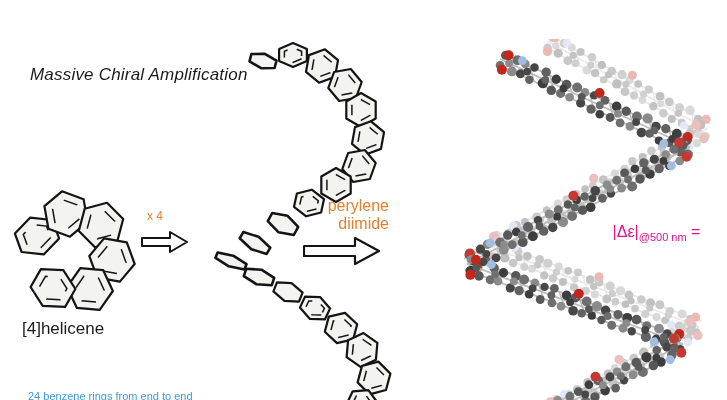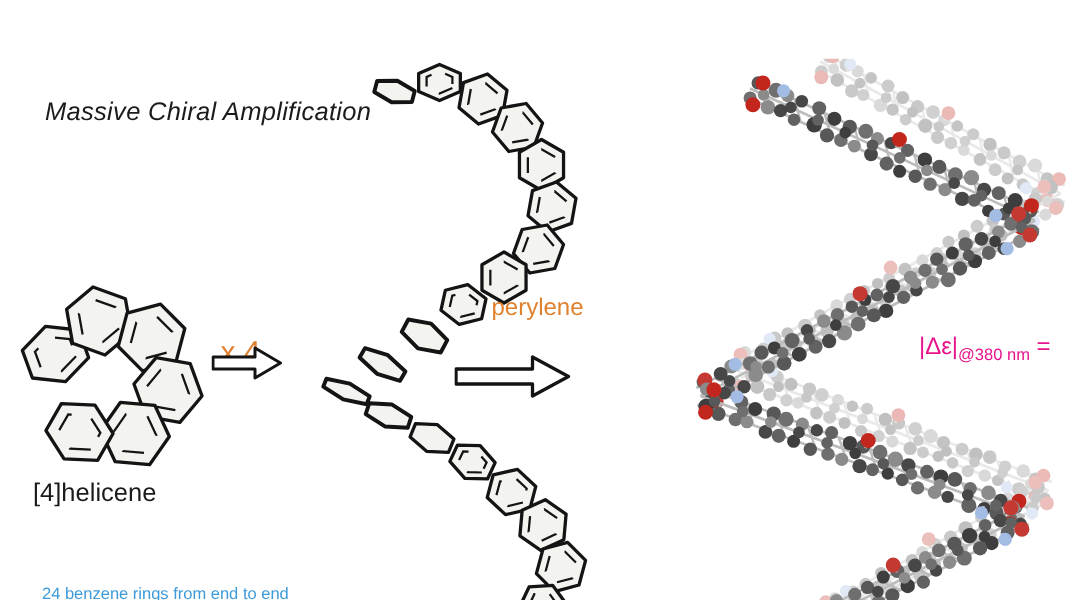--- a/index.html
+++ b/index.html
@@ -5,21 +5,21 @@
   html,body{margin:0;padding:0;background:#fff;}
   .canvas{
     position:relative;width:727px;height:400px;background:#ffffff;overflow:hidden;
     font-family:"Liberation Sans",sans-serif;color:#1b1b1b;margin-top:39px;
   }
   .title{
     position:absolute;left:30px;top:26px;font-style:italic;font-size:17px;
     letter-spacing:.2px;color:var(--ink,#1b1b1b);white-space:nowrap;
   }
   .mono-label{position:absolute;left:22px;top:280px;font-size:17px;color:var(--ink,#1b1b1b);}
-  .x4{position:absolute;left:147px;top:185px;font-size:20px;color:var(--orange,#e0812f);white-space:nowrap;}
+  .x4{position:absolute;left:147px;top:170px;font-size:12px;color:var(--orange,#e0812f);white-space:nowrap;}
   .arrow-small{position:absolute;left:141px;top:191px;}
   .reagent{
     position:absolute;left:297px;top:158px;width:92px;text-align:right;
     font-size:16px;line-height:18px;color:var(--orange,#e0812f);
   }
   .arrow-big{position:absolute;left:303px;top:197px;}
   .mol{position:absolute;}
   #monomer-svg{left:5px;top:132px;}
   #oligomer-svg{left:185px;top:0px;}
   #model-svg{left:455px;top:0px;}
@@ -95,20 +95,21 @@
       <polygon points="196.5,346.5 186.3,349.2 178.8,341.7 181.5,331.5 191.7,328.8 199.2,336.3" fill="none" stroke="#141414" stroke-width="1.5" stroke-dasharray="10.5 10.5"></polygon>
       <polygon points="186.3,377.7 170.6,378.8 161.2,366.0 167.7,352.3 183.4,351.2 192.8,364.0" fill="#f3f3f0" stroke="#141414" stroke-width="2.2" stroke-linejoin="round"></polygon>
       <polygon points="182.8,372.9 173.0,373.5 167.2,365.6 171.2,357.1 181.0,356.5 186.8,364.4" fill="none" stroke="#141414" stroke-width="1.5" stroke-dasharray="9.9 9.9"></polygon>
       <polygon points="162.3,387.0 146.9,389.0 133.5,380.9 135.7,371.0 151.1,369.0 164.5,377.1" fill="#f3f3f0" stroke="#141414" stroke-width="2.2" stroke-linejoin="round"></polygon>
       <polygon points="131.2,392.3 116.2,394.6 102.0,389.3 102.8,381.7 117.8,379.4 132.0,384.7" fill="#f3f3f0" stroke="#141414" stroke-width="2.6" stroke-linejoin="round"></polygon>
       <polygon points="100.7,394.7 86.8,397.4 73.0,393.7 73.3,387.3 87.2,384.6 101.0,388.3" fill="#f3f3f0" stroke="#141414" stroke-width="2.6" stroke-linejoin="round"></polygon>
     </svg>
 
   <div class="reagent">
     <div>perylene</div>
+    <div>diimide</div>
   </div>
   <svg class="arrow-big" width="78" height="30" viewBox="0 0 78 30">
     <polygon class="blockarrow" points="1,10 52,10 52,2 76,15 52,28 52,20 1,20" style="stroke-width:2.2"></polygon>
   </svg>
 
   <svg id="model-svg" class="mol" width="272" height="400" viewBox="0 0 272 400">
       <g opacity="0.32">
         <line x1="94.89151249863293" y1="-3.257295452059883" x2="254.89151249863295" y2="84.74270454794012" stroke="#bcbcbc" stroke-width="1.8"></line>
         <line x1="92" y1="2" x2="252" y2="90" stroke="#bcbcbc" stroke-width="1.8"></line>
         <line x1="89.10848750136707" y1="7.257295452059883" x2="249.10848750136705" y2="95.25729545205988" stroke="#bcbcbc" stroke-width="1.8"></line>
@@ -706,18 +707,18 @@
         <line x1="140.4624775135826" y1="337.72127987930736" x2="142.9812387567913" y2="342.61063993965365" stroke="#bcbcbc" stroke-width="1.8"></line>
         <circle cx="140.4624775135826" cy="337.72127987930736" r="5" fill="#c43a32"></circle>
         <line x1="64.28634728260553" y1="380.33820354858716" x2="66.11817364130277" y2="383.8941017742936" stroke="#bcbcbc" stroke-width="1.8"></line>
         <circle cx="64.28634728260553" cy="380.33820354858716" r="5" fill="#c43a32"></circle>
         <line x1="71.6136527173945" y1="394.5617964514128" x2="69.78182635869726" y2="391.0058982257064" stroke="#bcbcbc" stroke-width="1.8"></line>
         <circle cx="71.6136527173945" cy="394.5617964514128" r="5" fill="#c43a32"></circle>
       </g>
     </svg>
 
   <div class="cd-value">
-    <div class="cd-line1"><span>|Δε|</span><span class="sub">@380 nm</span><span> =</span></div>
+    <div class="cd-line1"><span>|Δε|</span><span class="sub">@500 nm</span><span> =</span></div>
   </div>
 
   <div class="caption">24 benzene rings from end to end</div>
 
 </div>
 
 </body></html>

